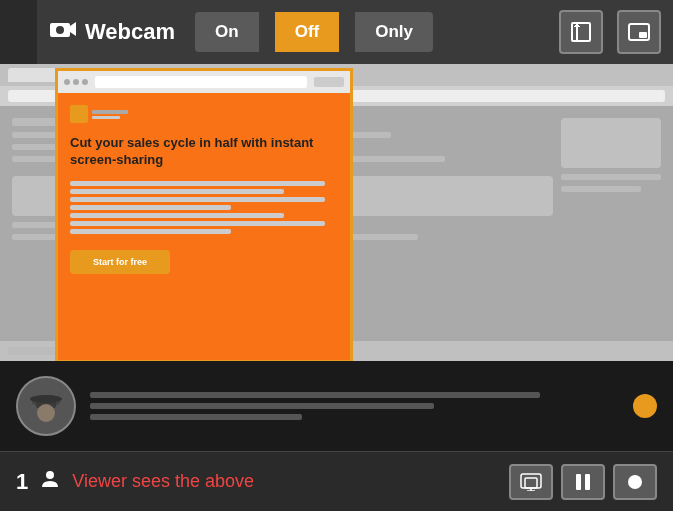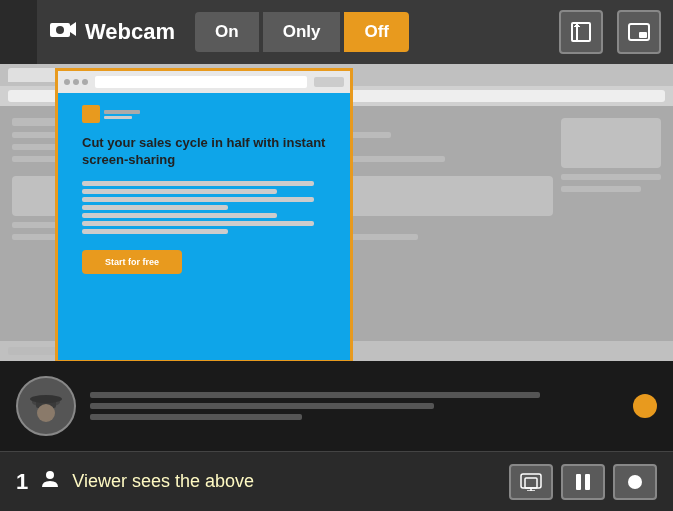--- a/index.html
+++ b/index.html
@@ -34,21 +34,21 @@
 
     .webcam-title {
       color: #ffffff;
       font-size: 22px;
       font-weight: bold;
       margin-right: 12px;
     }
 
     .tab-group {
       display: flex;
-      gap: 4px;
+      gap: 16px;
       border-radius: 4px;
       overflow: hidden;
     }
 
     .tab-btn {
       padding: 10px 20px;
       font-size: 17px;
       font-weight: bold;
       cursor: pointer;
       border: none;
@@ -139,22 +139,22 @@
     .browser-url-bar {
       flex: 1;
       height: 12px;
       background: #fff;
       border-radius: 2px;
       margin: 0 4px;
     }
 
     .browser-content {
       flex: 1;
-      background: #0ea5e9;
-      padding: 12px 24px;
+      background: #f97316;
+      padding: 12px 12px;
       display: flex;
       flex-direction: column;
       gap: 8px;
     }
 
     .content-heading {
       color: #222;
       font-size: 13px;
       font-weight: bold;
       line-height: 1.3;
@@ -260,21 +260,21 @@
       font-size: 22px;
       font-weight: bold;
     }
 
     .person-icon {
       color: #ffffff;
       font-size: 24px;
     }
 
     .viewer-label {
-      color: #fef9c3;
+      color: #ef4444;
       font-size: 18px;
       flex: 1;
     }
 
     .bottom-controls {
       display: flex;
       gap: 8px;
       align-items: center;
     }
 
@@ -316,22 +316,22 @@
         <rect x="1" y="4" width="20" height="14" rx="2" fill="white"></rect>
         <polygon points="21,7 27,3 27,17 21,13" fill="white"></polygon>
         <circle cx="11" cy="11" r="4" fill="#3a3a3a"></circle>
       </svg>
     </span>
     <span class="webcam-title">Webcam</span>
   </div>
 
   <div class="tab-group">
     <button class="tab-btn tab-on">On</button>
+    <button class="tab-btn tab-off">Off</button>
     <button class="tab-btn tab-only">Only</button>
-    <button class="tab-btn tab-off">Off</button>
   </div>
 
   <div class="spacer"></div>
 
   <div class="icon-btn">
     <svg width="22" height="22" viewBox="0 0 22 22" fill="white">
       <rect x="2" y="2" width="18" height="18" rx="1" fill="none" stroke="white" stroke-width="2"></rect>
       <line x1="7" y1="2" x2="7" y2="20" stroke="white" stroke-width="2"></line>
       <polyline points="4,6 7,3 10,6" fill="white" stroke="white" stroke-width="1"></polyline>
     </svg>

